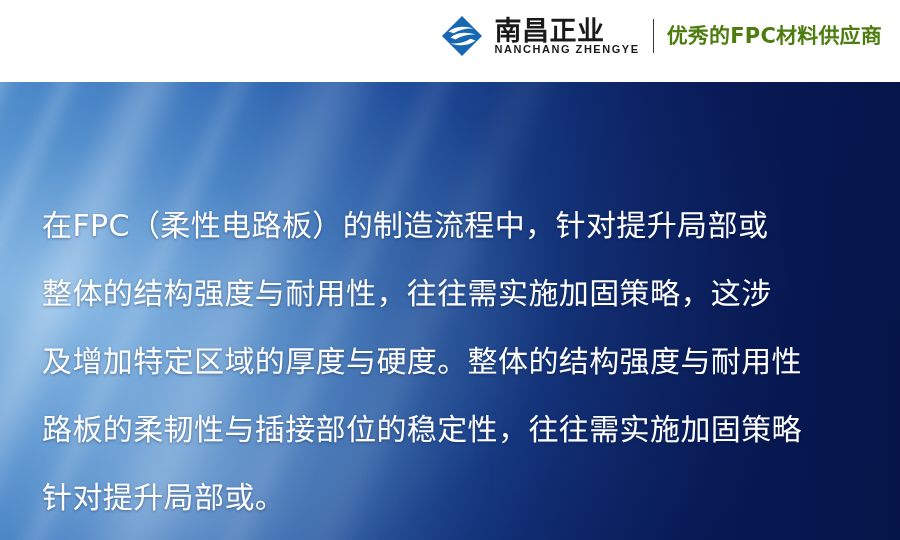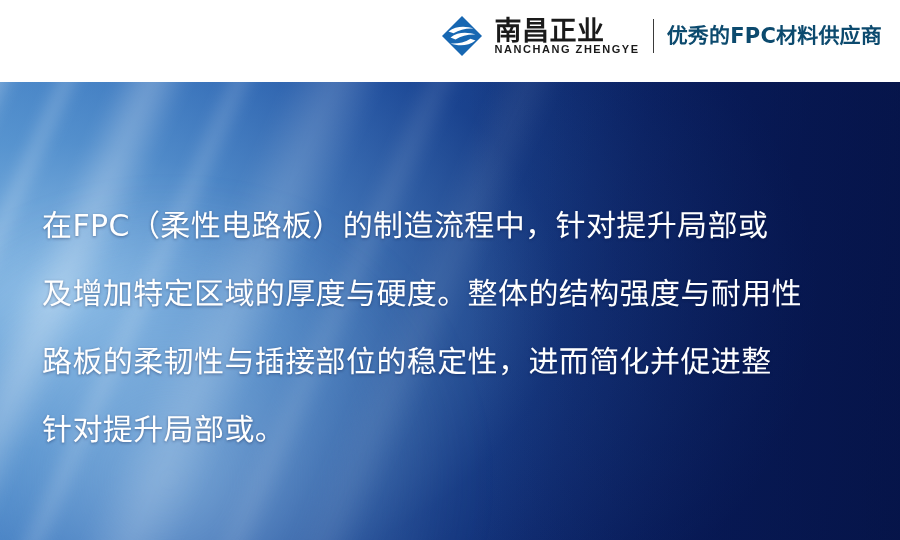--- a/index.html
+++ b/index.html
@@ -82,21 +82,21 @@
     height: 34px;
     background: #3a3a3a;
     flex: 0 0 auto;
     margin-right: 13px;
   }
 
   .tagline {
     font-family: "DejaVu Sans", "Liberation Sans", sans-serif;
     font-size: 21px;
     font-weight: 700;
-    color: #0c4a6e;
+    color: #4d7c0f;
     letter-spacing: 0.2px;
     white-space: nowrap;
     line-height: 1;
   }
 
   
   .panel {
     position: absolute;
     left: 0;
     top: 82px;
@@ -237,19 +237,20 @@
       <div class="ray r4"></div>
       <div class="ray r5"></div>
       <div class="ray r6"></div>
       <div class="ray r7"></div>
     </div>
 
     <div class="vignette-r"></div>
 
     <div class="copy">
       <div class="copy-line">在FPC（柔性电路板）的制造流程中，针对提升局部或</div>
+      <div class="copy-line">整体的结构强度与耐用性，往往需实施加固策略，这涉</div>
       <div class="copy-line">及增加特定区域的厚度与硬度。整体的结构强度与耐用性</div>
-      <div class="copy-line">路板的柔韧性与插接部位的稳定性，进而简化并促进整</div>
+      <div class="copy-line">路板的柔韧性与插接部位的稳定性，往往需实施加固策略</div>
       <div class="copy-line">针对提升局部或。</div>
     </div>
 
   </div>
 </div>
 
 </body></html>

